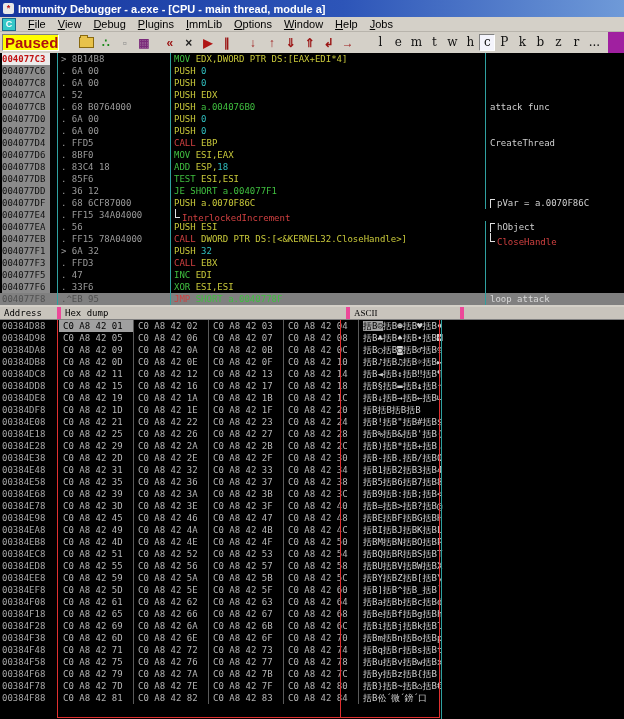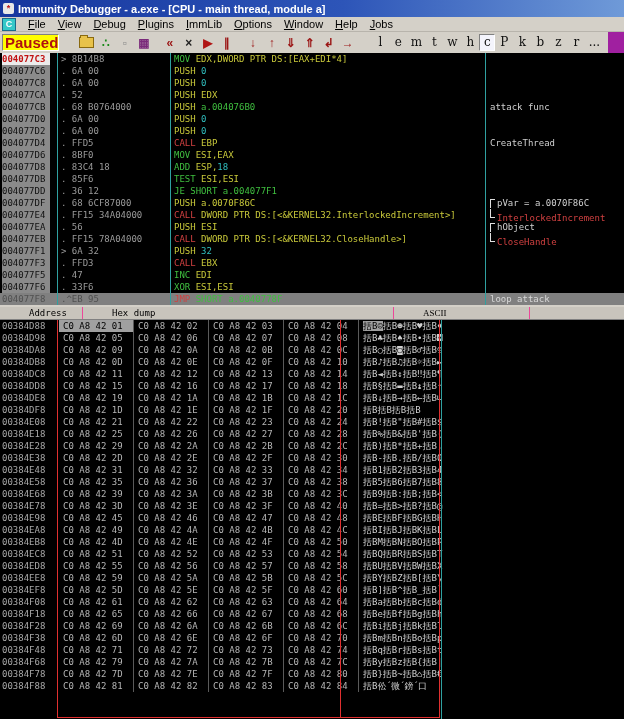--- a/index.html
+++ b/index.html
@@ -53,21 +53,21 @@
   .t-g{color:#3fbf3f}.t-y{color:#c9c93a}.t-c{color:#30bfbf}.t-r{color:#d04040}.t-w{color:#cfcfcf}
   .brk{display:inline-block;width:4px;height:8px;margin-right:2px;border-left:1px solid #e0e0e0;}
   .brk.top{border-top:1px solid #e0e0e0;vertical-align:-2px;}
   .brk.bot{border-bottom:1px solid #e0e0e0;vertical-align:3px;}
   #pane-gap{position:absolute;top:305px;left:0;width:624px;height:2px;background:#d4d0c8;}
   
   #hexpane{position:absolute;top:307px;left:0;width:624px;height:412px;background:#000;
     font-family:"DejaVu Sans Mono","DejaVu Sans",monospace;font-size:9px;line-height:12px;}
   #hexheader{height:12px;background:#c8c4bc;color:#000;display:flex;
     border-bottom:1px solid #808080;font-size:9px;}
-  .hh{padding-left:12px;border-right:1px solid #ec4899;height:12px;line-height:12px;margin-left:17px;}
+  .hh{padding-left:4px;border-right:4px solid #ec4899;height:12px;line-height:12px;}
   .hh-addr{width:53px;flex:none;}
   .hh-hex{width:281px;flex:none;}
   .hh-ascii{width:106px;flex:none;font-family:Liberation Serif, serif;}
   #hexrows{position:relative;height:400px;overflow:hidden;}
   .hrow{display:flex;height:12px;white-space:pre;color:#b5b5b5;}
   .h-addr{width:57px;flex:none;padding-left:2px;color:#a8a8a8;}
   .h-group{width:70px;flex:none;padding-left:4px;border-right:1px solid #5a5a5a;}
   .h-group:last-of-type{border-right:none;}
   .h-ascii{width:97px;flex:none;padding-left:2px;margin-left:2px;color:#cfcfcf;
     letter-spacing:0;overflow:hidden;}
@@ -147,21 +147,21 @@
     <div class="drow"><div class="d-addr"><span>004077CA</span></div><div class="d-bytes">. 52</div><div class="d-instr"><span class="t-y">PUSH EDX</span></div><div class="d-comm"></div></div>
     <div class="drow"><div class="d-addr"><span>004077CB</span></div><div class="d-bytes">. 68 B0764000</div><div class="d-instr"><span class="t-y">PUSH </span><span class="t-g">a.004076B0</span></div><div class="d-comm"><span class="t-w">attack func</span></div></div>
     <div class="drow"><div class="d-addr"><span>004077D0</span></div><div class="d-bytes">. 6A 00</div><div class="d-instr"><span class="t-y">PUSH </span><span class="t-c">0</span></div><div class="d-comm"></div></div>
     <div class="drow"><div class="d-addr"><span>004077D2</span></div><div class="d-bytes">. 6A 00</div><div class="d-instr"><span class="t-y">PUSH </span><span class="t-c">0</span></div><div class="d-comm"></div></div>
     <div class="drow"><div class="d-addr"><span>004077D4</span></div><div class="d-bytes">. FFD5</div><div class="d-instr"><span class="t-r">CALL</span><span class="t-y"> EBP</span></div><div class="d-comm"><span class="t-w">CreateThread</span></div></div>
     <div class="drow"><div class="d-addr"><span>004077D6</span></div><div class="d-bytes">. 8BF0</div><div class="d-instr"><span class="t-g">MOV</span><span class="t-y"> ESI,EAX</span></div><div class="d-comm"></div></div>
     <div class="drow"><div class="d-addr"><span>004077D8</span></div><div class="d-bytes">. 83C4 18</div><div class="d-instr"><span class="t-g">ADD</span><span class="t-y"> ESP,</span><span class="t-c">18</span></div><div class="d-comm"></div></div>
     <div class="drow"><div class="d-addr"><span>004077DB</span></div><div class="d-bytes">. 85F6</div><div class="d-instr"><span class="t-g">TEST</span><span class="t-y"> ESI,ESI</span></div><div class="d-comm"></div></div>
     <div class="drow"><div class="d-addr"><span>004077DD</span></div><div class="d-bytes">. 36 12</div><div class="d-instr"><span class="t-g">JE </span><span class="t-g">SHORT a.004077F1</span></div><div class="d-comm"></div></div>
     <div class="drow"><div class="d-addr"><span>004077DF</span></div><div class="d-bytes">. 68 6CF87000</div><div class="d-instr"><span class="t-y">PUSH </span><span class="t-y">a.0070F86C</span></div><div class="d-comm"><span class="brk top"></span><span class="t-w">pVar = a.0070F86C</span></div></div>
-    <div class="drow"><div class="d-addr"><span>004077E4</span></div><div class="d-bytes">. FF15 34A04000</div><div class="d-instr"><span class="t-r">CALL</span><span class="t-y"> DWORD PTR DS:[&lt;&amp;KERNEL32.InterlockedIncrement&gt;]</span></div><div class="d-comm"><span class="brk bot"></span><span class="t-r">InterlockedIncrement</span></div></div>
+    <div class="drow"><div class="d-addr"><span>004077E4</span></div><div class="d-bytes">. FF15 34A04000</div><div class="d-comm"><span class="brk bot"></span><span class="t-r">InterlockedIncrement</span></div></div>
     <div class="drow"><div class="d-addr"><span>004077EA</span></div><div class="d-bytes">. 56</div><div class="d-instr"><span class="t-y">PUSH ESI</span></div><div class="d-comm"><span class="brk top"></span><span class="t-w">hObject</span></div></div>
     <div class="drow"><div class="d-addr"><span>004077EB</span></div><div class="d-bytes">. FF15 78A04000</div><div class="d-instr"><span class="t-r">CALL</span><span class="t-y"> DWORD PTR DS:[&lt;&amp;KERNEL32.CloseHandle&gt;]</span></div><div class="d-comm"><span class="brk bot"></span><span class="t-r">CloseHandle</span></div></div>
     <div class="drow"><div class="d-addr"><span>004077F1</span></div><div class="d-bytes">&gt; 6A 32</div><div class="d-instr"><span class="t-y">PUSH </span><span class="t-c">32</span></div><div class="d-comm"></div></div>
     <div class="drow"><div class="d-addr"><span>004077F3</span></div><div class="d-bytes">. FFD3</div><div class="d-instr"><span class="t-r">CALL</span><span class="t-y"> EBX</span></div><div class="d-comm"></div></div>
     <div class="drow"><div class="d-addr"><span>004077F5</span></div><div class="d-bytes">. 47</div><div class="d-instr"><span class="t-g">INC</span><span class="t-y"> EDI</span></div><div class="d-comm"></div></div>
     <div class="drow"><div class="d-addr"><span>004077F6</span></div><div class="d-bytes">. 33F6</div><div class="d-instr"><span class="t-g">XOR</span><span class="t-y"> ESI,ESI</span></div><div class="d-comm"></div></div>
     <div class="drow selected"><div class="d-addr"><span>004077F8</span></div><div class="d-bytes">.^EB 95</div><div class="d-instr"><span class="t-r">JMP</span><span class="t-g"> </span><span class="t-g">SHORT a.0040778F</span></div><div class="d-comm"><span class="t-w">loop attack</span></div></div>
   </div>
 <div id="pane-gap"></div>
 
@@ -196,17 +196,18 @@
       <div class="hrow"><span class="h-addr">00384EB8</span><span class="h-group">C0 A8 42 4D</span><span class="h-group">C0 A8 42 4E</span><span class="h-group">C0 A8 42 4F</span><span class="h-group">C0 A8 42 50</span><span class="h-ascii">括BM括BN括BO括BP</span></div>
       <div class="hrow"><span class="h-addr">00384EC8</span><span class="h-group">C0 A8 42 51</span><span class="h-group">C0 A8 42 52</span><span class="h-group">C0 A8 42 53</span><span class="h-group">C0 A8 42 54</span><span class="h-ascii">括BQ括BR括BS括BT</span></div>
       <div class="hrow"><span class="h-addr">00384ED8</span><span class="h-group">C0 A8 42 55</span><span class="h-group">C0 A8 42 56</span><span class="h-group">C0 A8 42 57</span><span class="h-group">C0 A8 42 58</span><span class="h-ascii">括BU括BV括BW括BX</span></div>
       <div class="hrow"><span class="h-addr">00384EE8</span><span class="h-group">C0 A8 42 59</span><span class="h-group">C0 A8 42 5A</span><span class="h-group">C0 A8 42 5B</span><span class="h-group">C0 A8 42 5C</span><span class="h-ascii">括BY括BZ括B[括B\</span></div>
       <div class="hrow"><span class="h-addr">00384EF8</span><span class="h-group">C0 A8 42 5D</span><span class="h-group">C0 A8 42 5E</span><span class="h-group">C0 A8 42 5F</span><span class="h-group">C0 A8 42 60</span><span class="h-ascii">括B]括B^括B_括B`</span></div>
       <div class="hrow"><span class="h-addr">00384F08</span><span class="h-group">C0 A8 42 61</span><span class="h-group">C0 A8 42 62</span><span class="h-group">C0 A8 42 63</span><span class="h-group">C0 A8 42 64</span><span class="h-ascii">括Ba括Bb括Bc括Bd</span></div>
       <div class="hrow"><span class="h-addr">00384F18</span><span class="h-group">C0 A8 42 65</span><span class="h-group">C0 A8 42 66</span><span class="h-group">C0 A8 42 67</span><span class="h-group">C0 A8 42 68</span><span class="h-ascii">括Be括Bf括Bg括Bh</span></div>
       <div class="hrow"><span class="h-addr">00384F28</span><span class="h-group">C0 A8 42 69</span><span class="h-group">C0 A8 42 6A</span><span class="h-group">C0 A8 42 6B</span><span class="h-group">C0 A8 42 6C</span><span class="h-ascii">括Bi括Bj括Bk括Bl</span></div>
       <div class="hrow"><span class="h-addr">00384F38</span><span class="h-group">C0 A8 42 6D</span><span class="h-group">C0 A8 42 6E</span><span class="h-group">C0 A8 42 6F</span><span class="h-group">C0 A8 42 70</span><span class="h-ascii">括Bm括Bn括Bo括Bp</span></div>
       <div class="hrow"><span class="h-addr">00384F48</span><span class="h-group">C0 A8 42 71</span><span class="h-group">C0 A8 42 72</span><span class="h-group">C0 A8 42 73</span><span class="h-group">C0 A8 42 74</span><span class="h-ascii">括Bq括Br括Bs括Bt</span></div>
+      <div class="hrow"><span class="h-addr">00384F58</span><span class="h-group">C0 A8 42 75</span><span class="h-group">C0 A8 42 76</span><span class="h-group">C0 A8 42 77</span><span class="h-group">C0 A8 42 78</span><span class="h-ascii">括Bu括Bv括Bw括Bx</span></div>
       <div class="hrow"><span class="h-addr">00384F68</span><span class="h-group">C0 A8 42 79</span><span class="h-group">C0 A8 42 7A</span><span class="h-group">C0 A8 42 7B</span><span class="h-group">C0 A8 42 7C</span><span class="h-ascii">括By括Bz括B{括B|</span></div>
       <div class="hrow"><span class="h-addr">00384F78</span><span class="h-group">C0 A8 42 7D</span><span class="h-group">C0 A8 42 7E</span><span class="h-group">C0 A8 42 7F</span><span class="h-group">C0 A8 42 80</span><span class="h-ascii">括B}括B~括B⌂括B€</span></div>
       <div class="hrow"><span class="h-addr">00384F88</span><span class="h-group">C0 A8 42 81</span><span class="h-group">C0 A8 42 82</span><span class="h-group">C0 A8 42 83</span><span class="h-group">C0 A8 42 84</span><span class="h-ascii">括B伀ˊ微ˊ鎊ˊ口</span></div>
     </div>
 </div>
 
 </body></html>

